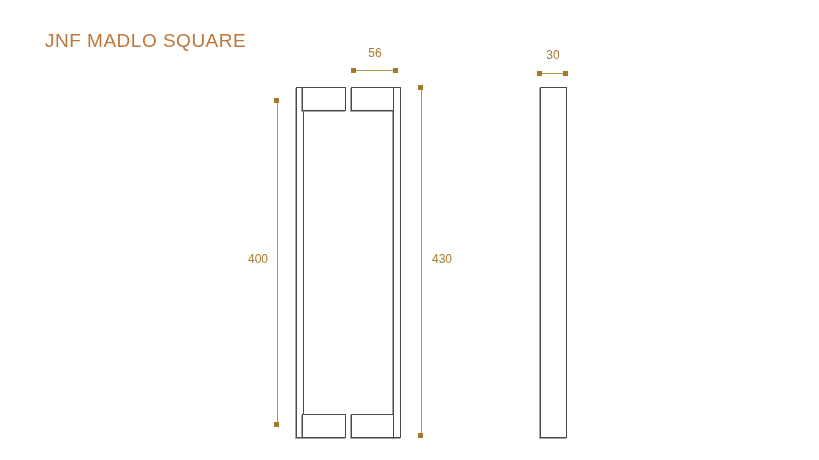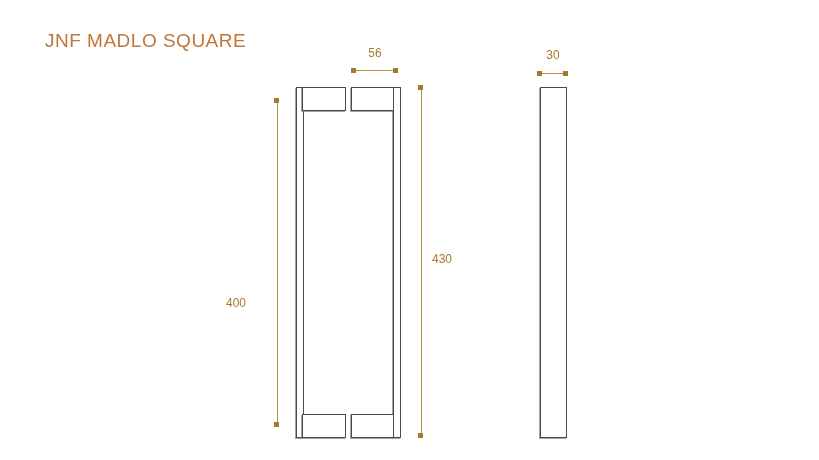--- a/index.html
+++ b/index.html
@@ -69,21 +69,21 @@
   .dim-56-label { left: 354px; top: 43px; width: 42px; text-align: center; }
 
   .dim-30-line  { left: 540px; top: 73px; width: 26px; }
   .dim-30-m1    { left: 537px; top: 71px; }
   .dim-30-m2    { left: 563px; top: 71px; }
   .dim-30-label { left: 540px; top: 45px; width: 26px; text-align: center; }
 
   .dim-400-line  { left: 277px; top: 100px; height: 325px; }
   .dim-400-m1    { left: 274px; top: 98px; }
   .dim-400-m2    { left: 274px; top: 422px; }
-  .dim-400-label { left: 226px; top: 249px; width: 42px; text-align: left; margin-top: 44px; }
+  .dim-400-label { left: 226px; top: 249px; width: 42px; text-align: right; }
 
   .dim-430-line  { left: 421px; top: 88px; height: 348px; }
   .dim-430-m1    { left: 418px; top: 85px; }
   .dim-430-m2    { left: 418px; top: 433px; }
   .dim-430-label { left: 432px; top: 249px; width: 50px; text-align: left; }
 </style>
 </head>
 <body>
 
 <div class="canvas">

